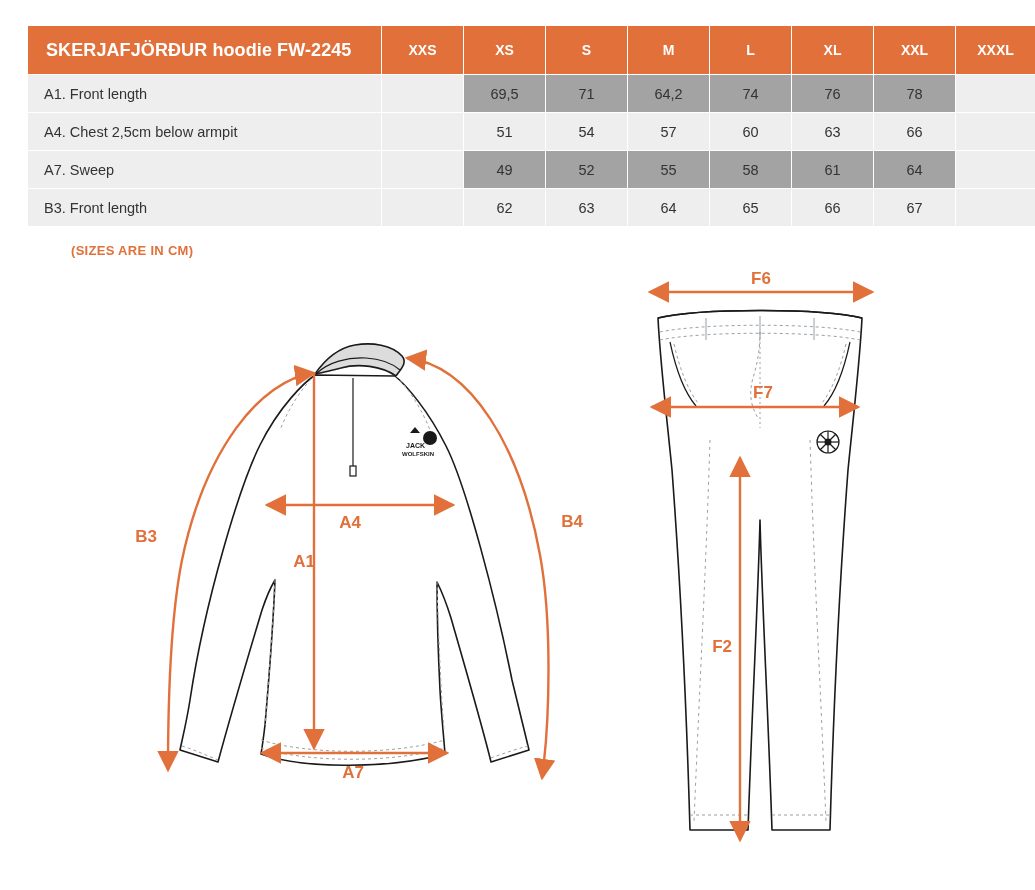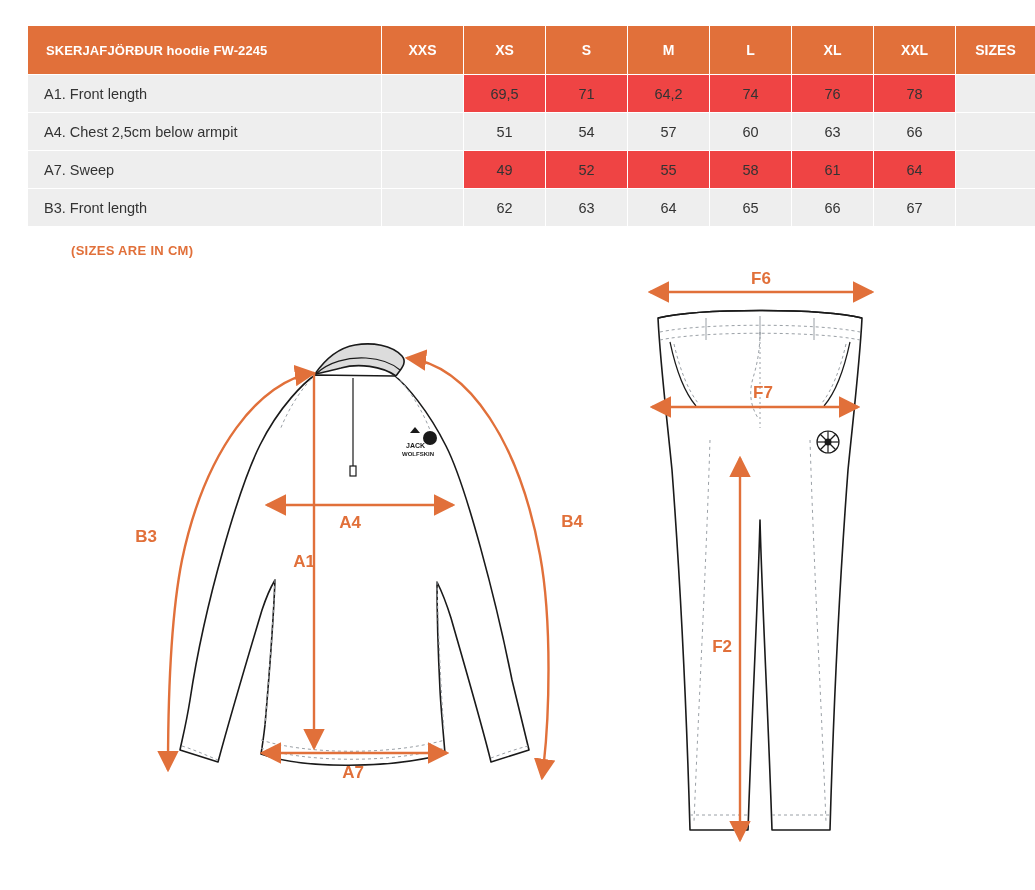--- a/index.html
+++ b/index.html
@@ -35,32 +35,32 @@
   #size-table thead th {
     background: #e1703a;
     color: #ffffff;
     font-weight: bold;
     font-size: 14px;
     height: 48px;
   }
   #size-table thead th.head-name {
     text-align: left;
     padding-left: 18px;
-    font-size: 13px;
+    font-size: 18px;
     letter-spacing: 0.1px;
   }
   #size-table tbody td.rowlabel {
     background: #eeeeee;
     text-align: left;
     padding-left: 16px;
     color: #333333;
     font-size: 14.5px;
   }
   #size-table tbody td.val {
-    background: #ef4444;
+    background: #a3a3a3;
     text-align: center;
     color: #333333;
     font-size: 14.5px;
   }
   #size-table tbody tr.alt td.rowlabel,
   #size-table tbody tr.alt td.val {
     background: #eeeeee;
   }
   #size-table tbody td.empty {
     background: #eeeeee;
@@ -105,21 +105,21 @@
   <thead>
     <tr>
       <th class="head-name" style="width:335px">SKERJAFJÖRÐUR hoodie FW-2245</th>
       <th style="width:81px">XXS</th>
       <th style="width:81px">XS</th>
       <th style="width:81px">S</th>
       <th style="width:81px">M</th>
       <th style="width:81px">L</th>
       <th style="width:81px">XL</th>
       <th style="width:81px">XXL</th>
-      <th style="width:79px">SIZES</th>
+      <th style="width:79px">XXXL</th>
     </tr>
   </thead>
   <tbody>
     <tr>
       <td class="rowlabel">A1. Front length</td>
       <td class="val empty"></td>
       <td class="val">69,5</td>
       <td class="val">71</td>
       <td class="val">64,2</td>
       <td class="val">74</td>

